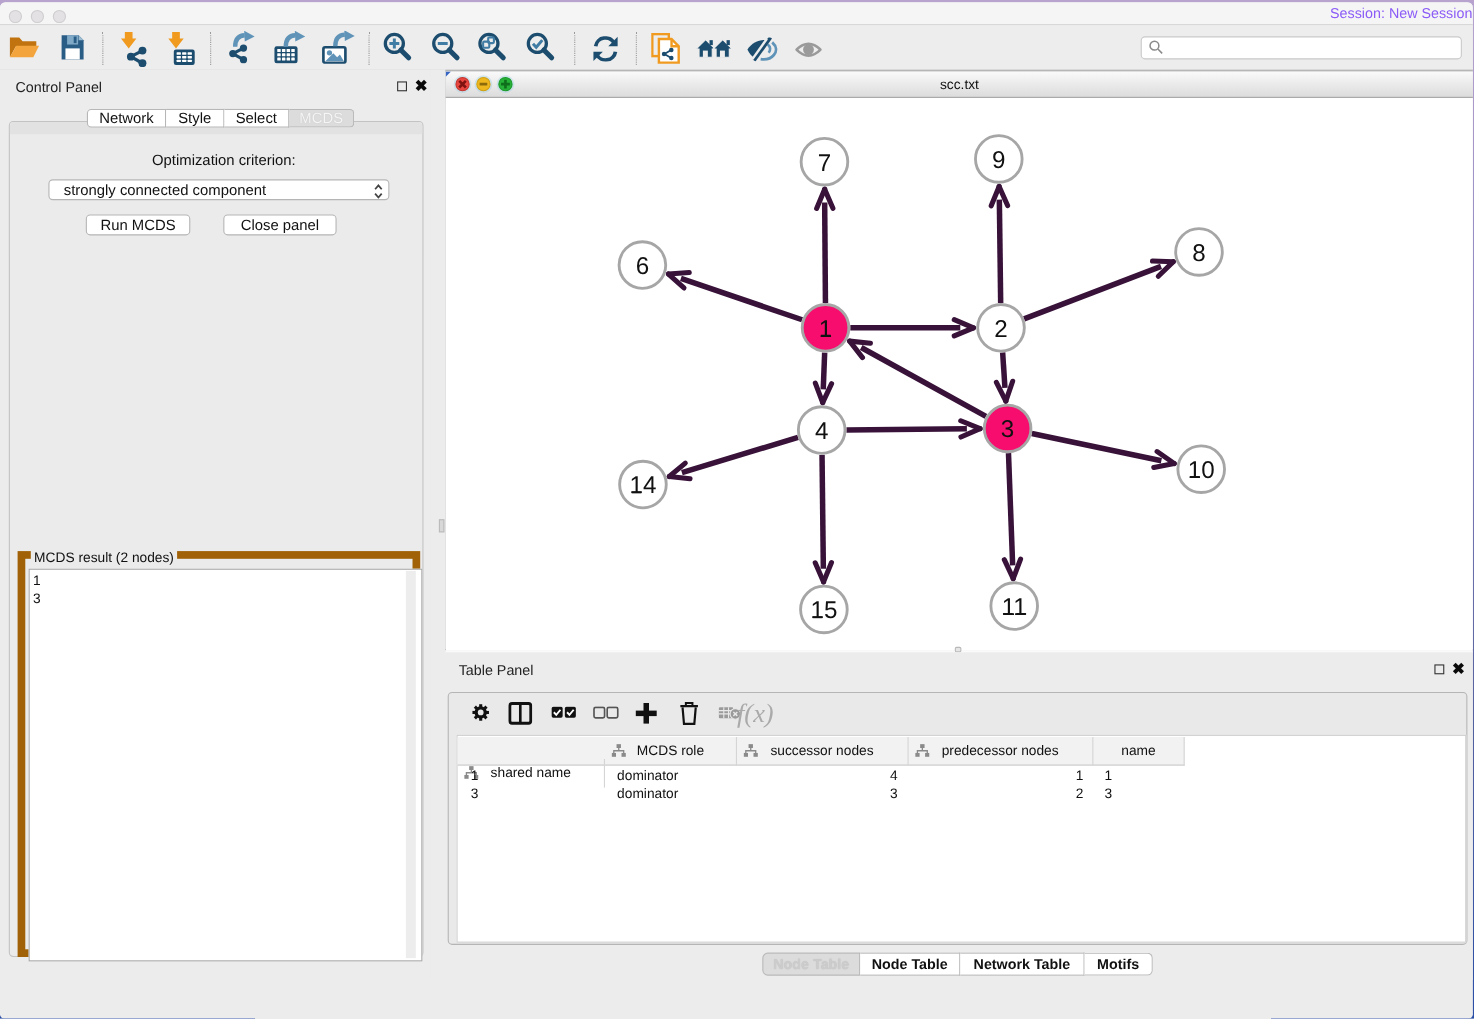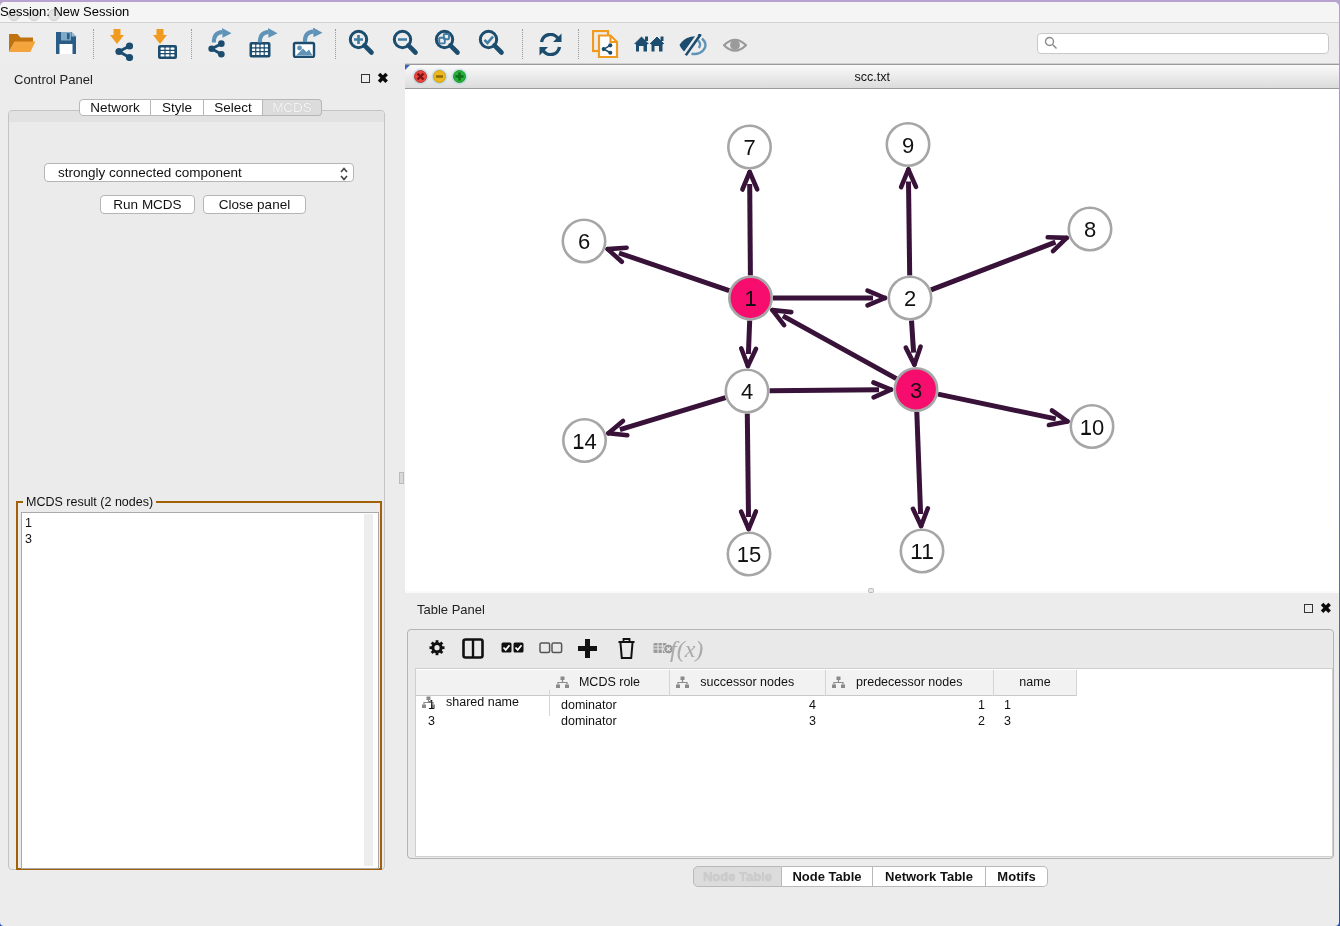--- a/index.html
+++ b/index.html
@@ -1,38 +1,38 @@
 <!DOCTYPE html>
 <html><head>
 <meta charset="utf-8">
 <style>
 * { margin:0; padding:0; box-sizing:border-box; }
 html,body { width:1340px; height:926px; overflow:hidden; }
 body { font-family:"Liberation Sans", sans-serif; background:linear-gradient(180deg,#b7a3ce 0%,#8f87c2 30%,#55619f 70%,#2a4ea6 100%); position:relative; }
 #win { position:absolute; left:0; top:2px; width:1338.5px; height:924px; background:#ececec; border-radius:5px 5px 4px 4px; overflow:hidden; }
 #titlebar { position:absolute; left:0; top:0; width:100%; height:21px; background:#f6f5f6; border-bottom:1px solid #d2d2d2; }
 .tl { position:absolute; top:7px; width:12px; height:12px; border-radius:50%; background:#e3e1e3; border:1px solid #cfcdcf; }
-#title { position:absolute; top:2px; left:0; width:100%; text-align:left; font-size:13px; color:#000000; }
+#title { position:absolute; top:2px; left:0; width:100%; text-align:right; font-size:13px; color:#8b5cf6; }
 #toolbar { position:absolute; left:0; top:21px; width:100%; height:41px; background:#ededed; border-bottom:1px solid #d0d0d0; }
 .sep { position:absolute; top:6px; height:30px; width:0; border-left:1.6px dotted #9a9a9a; }
 .ticon { position:absolute; }
 #search { position:absolute; left:1037px; top:10px; width:292px; height:21px; background:#fff; border:1px solid #c9c9c9; border-radius:4px; }
 
 #cpanel { position:absolute; left:0; top:61px; width:391px; height:828px; background:#ececec; }
 #cp-head { position:absolute; left:14px; top:9px; font-size:13px; color:#222; }
 .winbtn-sq { position:absolute; width:9px; height:9px; border:1.6px solid #333; }
 .winbtn-x { position:absolute; font-size:14px; font-weight:bold; color:#0a0a0a; line-height:13px; }
 #cp-pane { position:absolute; left:8px; top:47px; width:377px; height:760px; border:1px solid #c3c3c3; border-radius:4px; background:#ebebeb; }
 #cp-pane-top { position:absolute; left:0; top:0; width:100%; height:11px; background:#e2e2e2; border-radius:4px 4px 0 0; }
 #tabs { position:absolute; left:79px; top:36px; height:17px; }
 .tab { position:absolute; top:0; height:17px; background:#fff; border:1px solid #b7b7b7; font-size:13.5px; text-align:center; line-height:15.5px; color:#111; }
 #opt-label { position:absolute; left:8px; top:75px; width:391px; text-align:center; font-size:13.5px; color:#111; }
 #dropdown { position:absolute; left:44px; top:100px; width:310px; height:19px; background:#fff; border:1px solid #b5b5b5; border-radius:4px; font-size:13.5px; line-height:17px; padding-left:13px; color:#111; }
 .btn { position:absolute; top:132px; height:19px; background:#fff; border:1px solid #b5b5b5; border-radius:4px; font-size:13.5px; text-align:center; line-height:17px; color:#111; }
-#fieldset { position:absolute; left:16px; top:438px; width:366px; height:369px; border:2px solid #a16207; }
+#fieldset { position:absolute; left:16px; top:438px; width:366px; height:369px; border:7px solid #a16207; }
 #legend { position:absolute; left:5px; top:-8px; background:#ebebeb; padding:0 3px; font-size:12.5px; color:#111; }
 #mcds-text { position:absolute; left:3px; top:9px; width:358px; height:357px; background:#fff; border:1px solid #a9a9a9; font-size:12.5px; color:#111; padding:2px 0 0 3px; line-height:16px; }
 #mcds-scroll { position:absolute; right:5px; top:1px; width:9px; height:352px; background:#ededed; }
 #vdivider { position:absolute; left:391px; top:61px; width:14px; height:828px; background:#ececec; }
 #vgrip { position:absolute; left:8px; top:409px; width:4.5px; height:12px; background:#d8d8d8; border:1px solid #bbb; }
 
 #netframe { position:absolute; left:-1.5px; top:0.5px; width:936.5px; height:527px; border:1px solid #9a9a9a; border-right:none; }
 #nf-title { position:absolute; left:0; top:0; width:100%; height:24px; background:linear-gradient(180deg,#fafafa 0%,#ececec 45%,#dcdcdc 100%); border-bottom:1px solid #9a9a9a; }
 .nfbtn { position:absolute; top:5.5px; width:13px; height:13px; border-radius:50%; }
 #nf-titletext { position:absolute; left:0; top:5px; width:100%; text-align:center; font-size:12.5px; color:#111; }
@@ -240,27 +240,28 @@
     <div class="winbtn-x" style="left:377px; top:9px;">✖</div>
     <div id="cp-pane">
         <div id="cp-pane-top"></div>
       </div>
     <div id="tabs">
       <div class="tab" style="left:0; width:72px; border-radius:4px 0 0 4px;">Network</div>
       <div class="tab" style="left:72px; width:53px; border-left:none;">Style</div>
       <div class="tab" style="left:125px; width:59px; border-left:none;">Select</div>
       <div class="tab" style="left:184px; width:59px; border-left:none; border-radius:0 4px 4px 0; background:#dcdcdc; color:#f5f5f5; text-shadow:0 0 1px #bbb;">MCDS</div>
     </div>
+    <div id="opt-label">Optimization criterion:</div>
     <div id="dropdown">strongly connected component
       <svg width="10" height="14" style="position:absolute; right:4px; top:2.5px;" viewBox="0 0 10 14">
         <path d="M2 5 L5 1.5 L8 5" fill="none" stroke="#444" stroke-width="1.6"></path>
         <path d="M2 9 L5 12.5 L8 9" fill="none" stroke="#444" stroke-width="1.6"></path>
       </svg>
     </div>
-    <div class="btn" style="left:100px; width:95px;">Run MCDS</div>
+    <div class="btn" style="left:78px; width:95px;">Run MCDS</div>
     <div class="btn" style="left:203px; width:103px;">Close panel</div>
     <div id="fieldset">
       <div id="legend">MCDS result (2 nodes)</div>
       <div id="mcds-text">1<br>3<div id="mcds-scroll"></div></div>
     </div>
   </div>
   <div id="vdivider">
       <div id="vgrip"></div>
     </div>
   <div style="position:absolute; left:405px; top:61px; width:933.5px; height:828px; overflow:hidden;">

